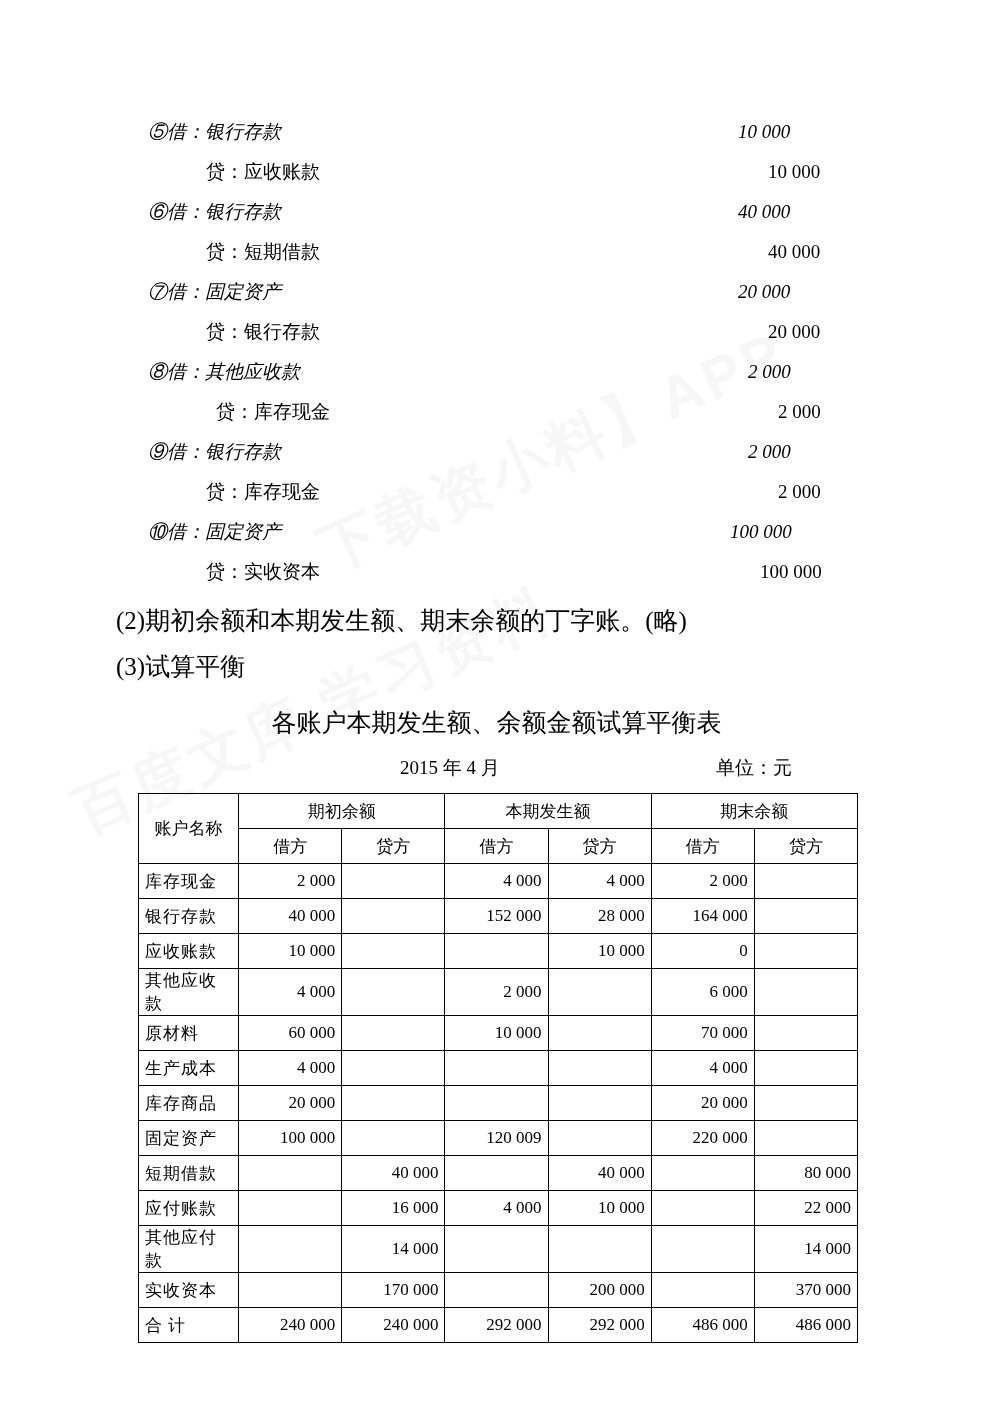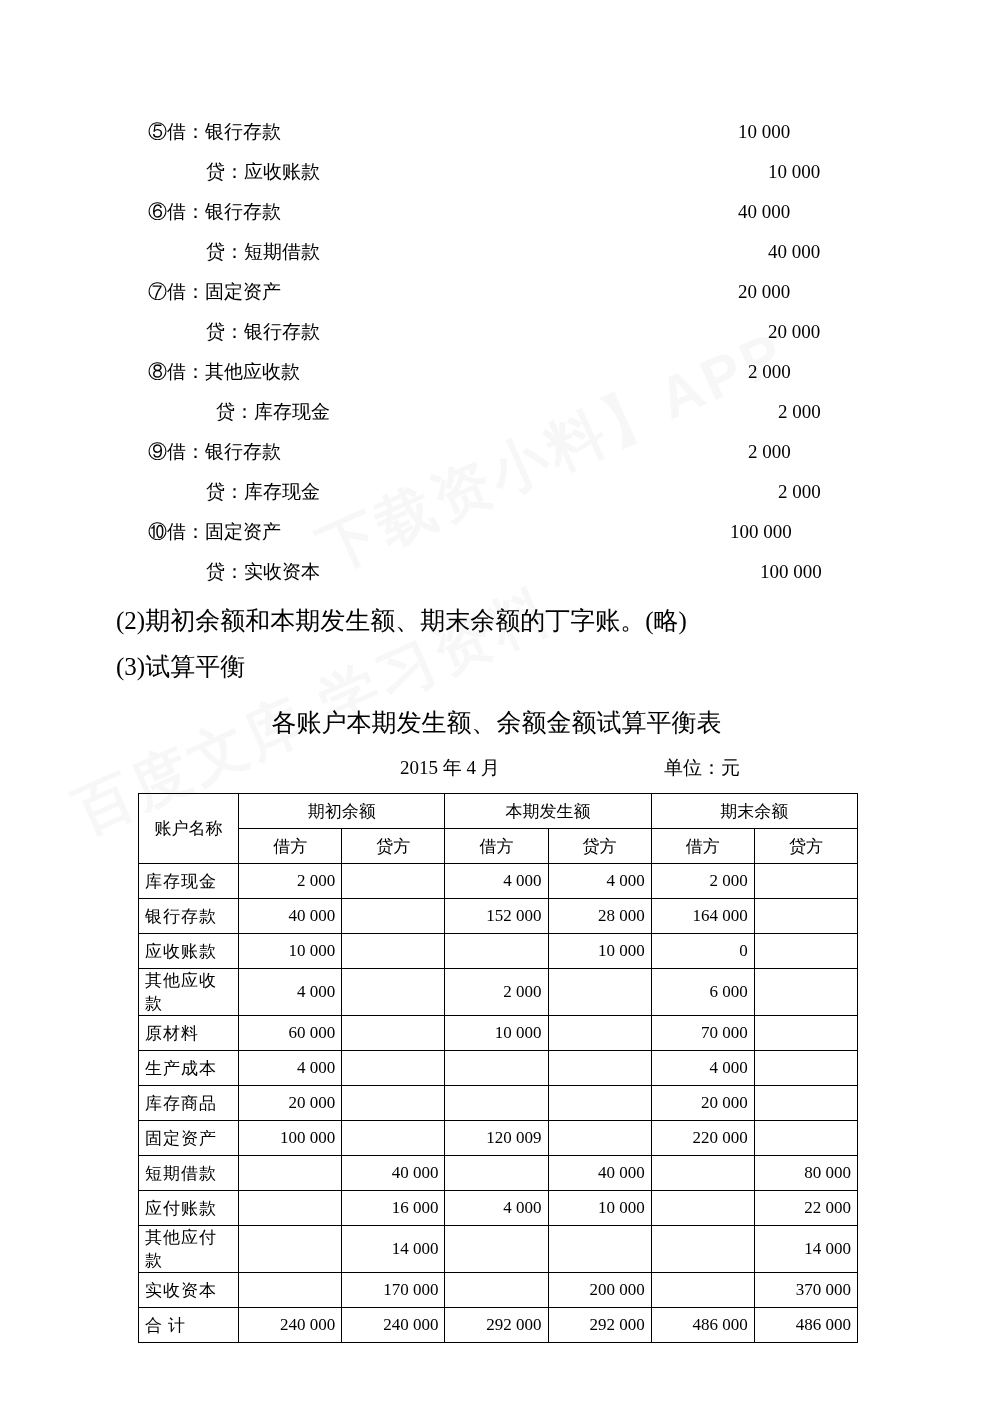--- a/index.html
+++ b/index.html
@@ -64,21 +64,21 @@
     white-space: nowrap;
   }
   .entry-line .label {
     display: inline-block;
   }
   .entry-line .amount {
     position: absolute;
     font-size: 19px;
     font-family: "Liberation Serif", serif;
   }
-  .indent-debit { padding-left: 0px; }
+  .indent-debit { padding-left: 0px; font-style: italic; }
   .indent-credit { padding-left: 58px; }
   .indent-credit2 { padding-left: 68px; }
 
   .para {
     font-size: 25px;
     padding-left: 116px;
     margin-top: 12px;
     line-height: 34px;
   }
 
@@ -92,21 +92,21 @@
     margin-top: 16px;
     height: 28px;
     font-size: 19px;
   }
   .table-subhead .date {
     position: absolute;
     left: 400px;
   }
   .table-subhead .unit {
     position: absolute;
-    left: 664px;
+    left: 716px;
   }
 
   table.balance {
     border-collapse: collapse;
     margin-top: 10px;
     margin-left: 138px;
     width: 720px;
     font-size: 17px;
     table-layout: fixed;
   }

